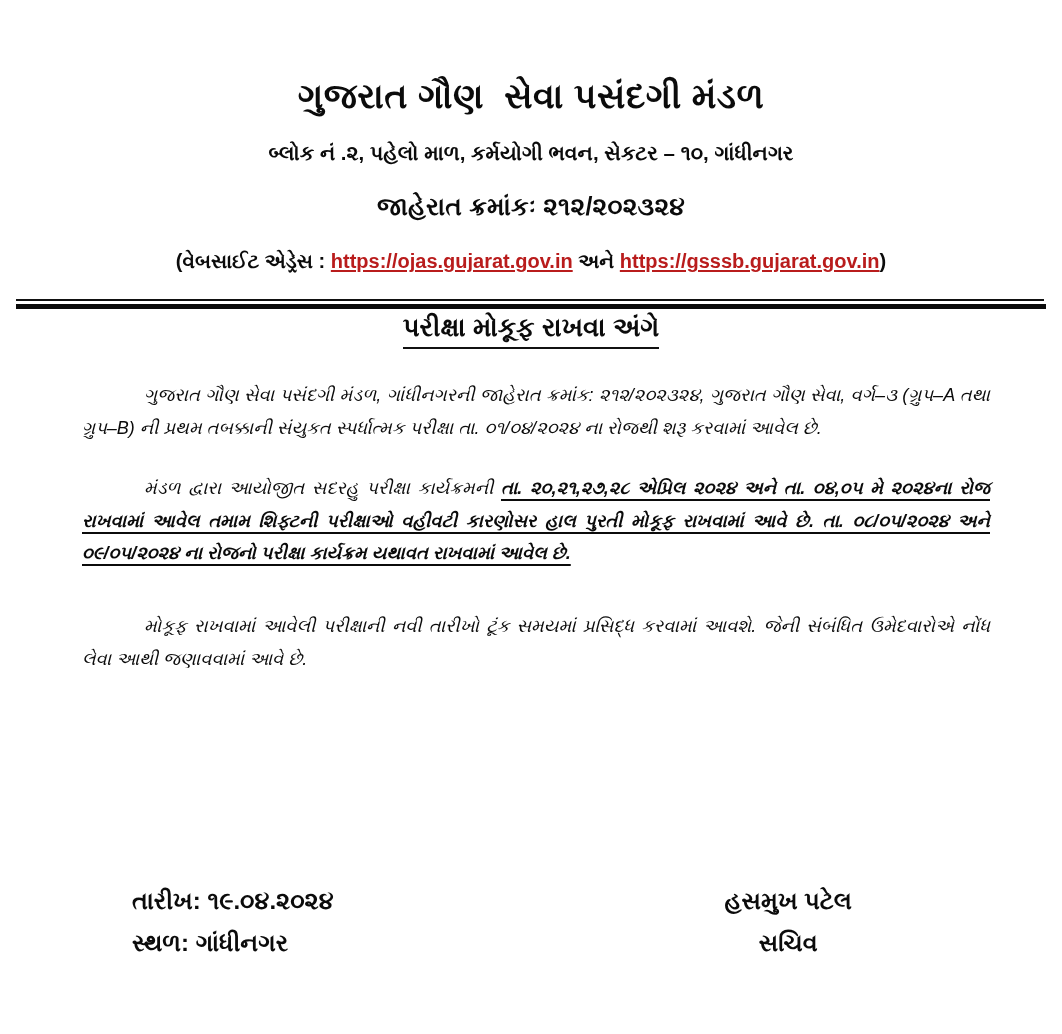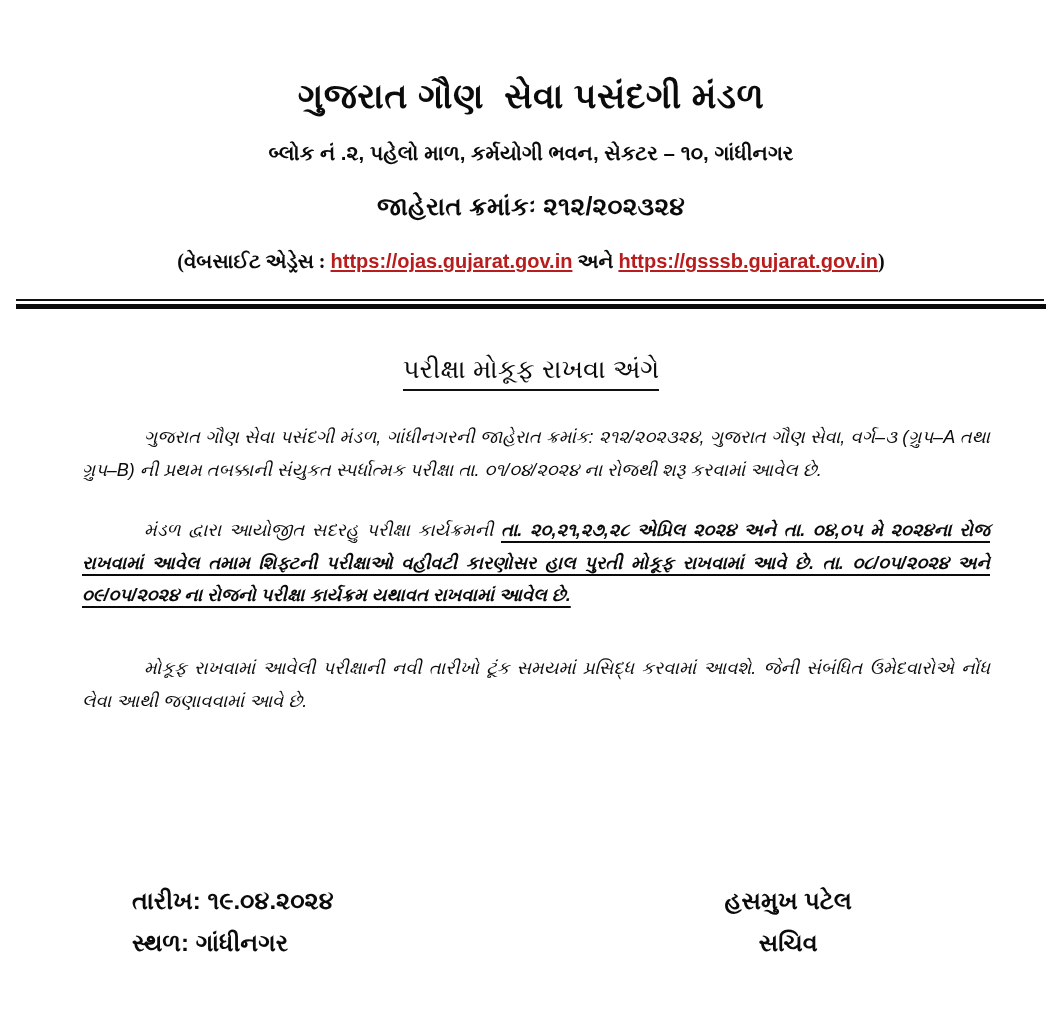--- a/index.html
+++ b/index.html
@@ -57,21 +57,20 @@
   }
   .website-line .lnk {
     color: #b91c1c;
     text-decoration: underline;
     text-underline-offset: 2px;
     text-decoration-thickness: 2px;
     cursor: pointer;
   }
   .website-line .plain {
     color: #0b0b0b;
-    font-family: Liberation Serif, serif;
   }
 
   
   .rule-wrap {
     position: relative;
     margin: 24px -44px 0 -44px;
     height: 14px;
   }
   .rule-wrap .rule-thin {
     position: absolute;
@@ -84,23 +83,22 @@
     position: absolute;
     left: 0; right: 0;
     top: 6px;
     height: 5px;
     background: #0a0a0a;
   }
 
   
   .doc-heading {
     text-align: center;
-    margin-top: 42px;
     font-size: 26px;
-    font-weight: 400;
+    font-weight: 700;
   }
   .doc-heading span {
     display: inline-block;
     border-bottom: 2px solid #111;
     padding-bottom: 4px;
   }
 
   .para {
     margin-top: 30px;
     font-size: 18px;

